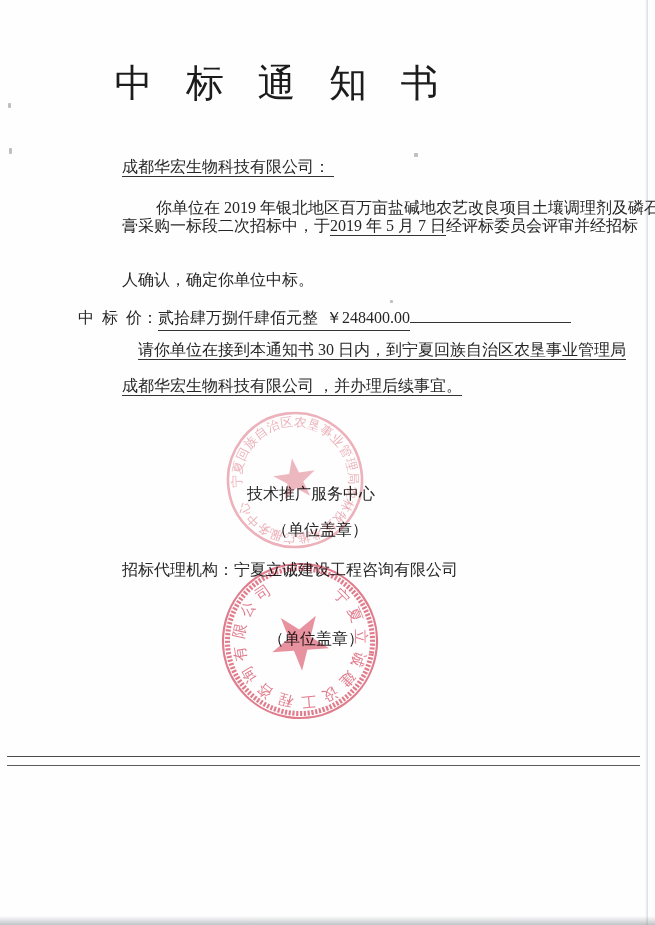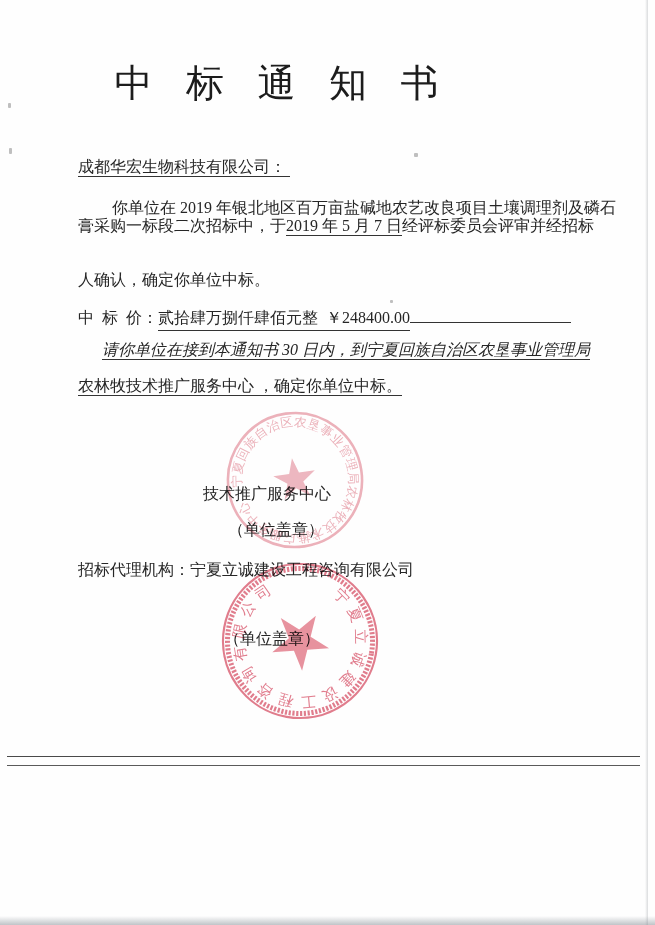--- a/index.html
+++ b/index.html
@@ -5,21 +5,21 @@
   html,body{margin:0;padding:0;}
   body{
     width:655px;height:925px;
     background:#ffffff;
     font-family:"Liberation Serif","DejaVu Serif",serif;
     color:#222;
     position:relative;
     overflow:hidden;
   }
   .page{position:absolute;inset:0;background:#fefefe;}
-  .line{position:absolute;white-space:nowrap;font-size:16px;line-height:22px;color:#262626;}
+  .line{position:absolute;white-space:nowrap;font-size:16px;line-height:22px;color:#262626;margin-left:44px;}
   .title{
     position:absolute;top:58px;left:0;width:565px;
     text-align:center;font-size:38px;letter-spacing:12px;
     color:#1c1c1c;font-weight:500;white-space:nowrap;
   }
   .u{border-bottom:1.4px solid #333;padding-bottom:1px;}
   .indent{padding-left:34px;}
   .price-row{
     position:absolute;left:78px;top:302px;right:84px;
     display:flex;align-items:baseline;font-size:16px;color:#262626;
@@ -54,25 +54,25 @@
     <span>膏采购一标段二次招标中，于</span><span class="u">2019 年 5 月 7 日</span><span>经评标委员会评审并经招标</span>
   </div>
   <div class="line" style="left:78px;top:269px;">人确认，确定你单位中标。</div>
 
   <div class="price-row">
     <span style="white-space:pre;">中  标  价：</span>
       <span class="u" style="white-space:pre;">贰拾肆万捌仟肆佰元整  ￥248400.00</span>
       <span class="fill"></span>
   </div>
 
-  <div class="line indent" style="left:68px;top:339px;font-style:italic;">
+  <div class="line indent" style="left:60px;top:339px;">
     <span class="u">请你单位在接到本通知书 30 日内，到宁夏回族自治区农垦事业管理局</span>
   </div>
   <div class="line" style="left:78px;top:375px;">
-    <span class="u">农林牧技术推广服务中心 ，确定你单位中标。</span>
+    <span class="u">成都华宏生物科技有限公司 ，并办理后续事宜。</span>
   </div>
 
   <div class="line" style="left:203px;top:483px;">技术推广服务中心</div>
   <div class="line" style="left:228px;top:519px;">（单位盖章）</div>
 
   <div class="line" style="left:78px;top:559px;">
     <span>招标代理机构：</span><span>宁夏立诚建设工程咨询有限公司</span>
   </div>
   <div class="line" style="left:224px;top:628px;">（单位盖章）</div>
 

